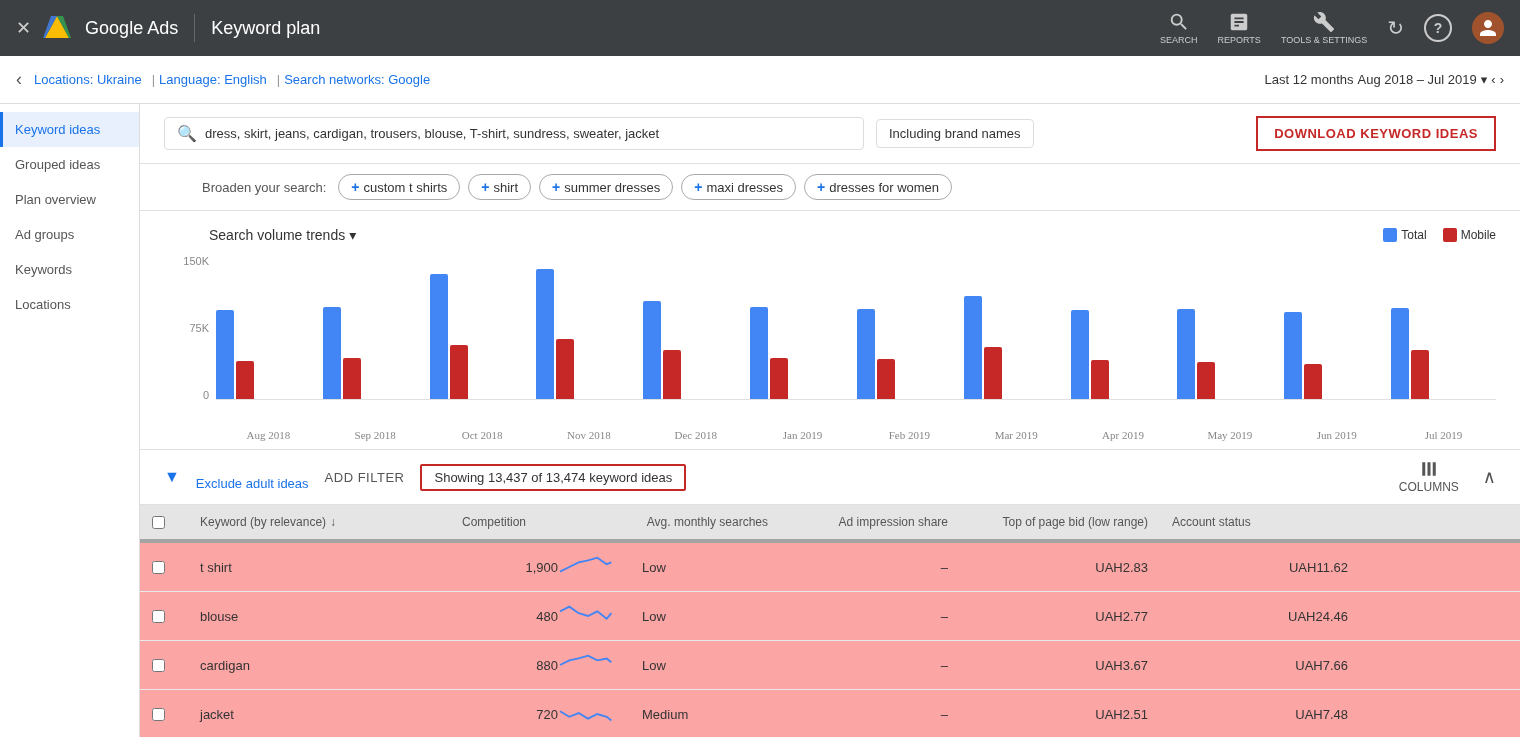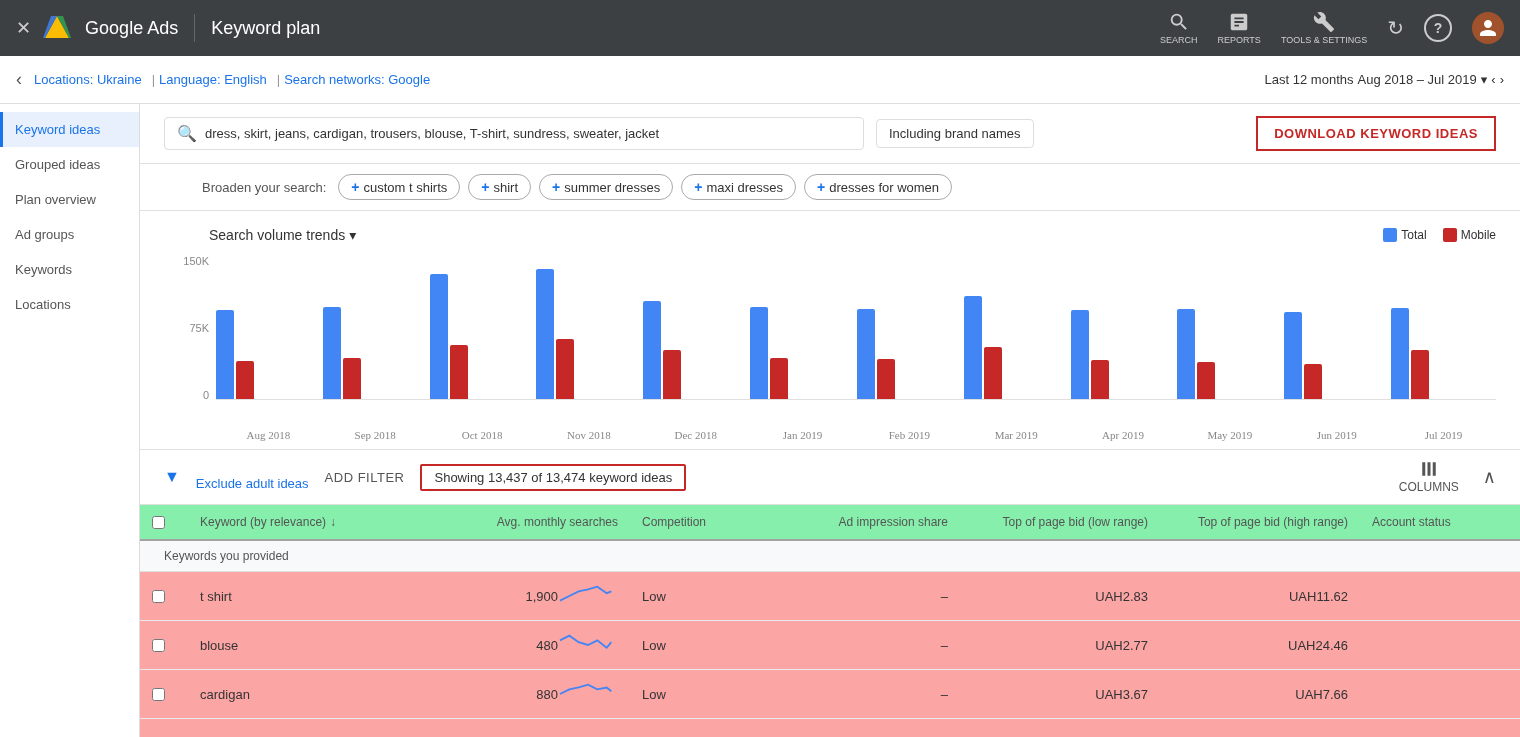--- a/index.html
+++ b/index.html
@@ -192,22 +192,22 @@
       border-radius: 2px;
     }
     .columns-btn { margin-left: auto; display: flex; flex-direction: column; align-items: center; gap: 2px; cursor: pointer; color: #555; font-size: 12px; }
     .collapse-btn { color: #555; cursor: pointer; font-size: 18px; margin-left: 8px; }
 
     
     .table-section { background: #fff; }
     .table-header {
       display: grid;
       grid-template-columns: 48px 1fr 180px 150px 180px 200px 200px 160px;
-      background: #86efac;
-      border-bottom: 2px solid #a3a3a3;
+      background: #e5e5e5;
+      border-bottom: 4px solid #a3a3a3;
       padding: 0;
     }
     .th {
       padding: 10px 12px;
       font-size: 12px;
       color: #555;
       font-weight: 500;
       display: flex;
       align-items: center;
       gap: 4px;
@@ -470,41 +470,37 @@
 
     <div class="table-section">
       <div class="table-header">
         <div class="th">
           <input type="checkbox" style="">
         </div>
         <div class="th">
           <span>Keyword (by relevance)</span>
           <span>↓</span>
         </div>
+        <div class="th">
+          <span>Competition</span>
+        </div>
         <div class="th right">
           <span>Avg. monthly searches</span>
         </div>
-        <div class="th">
-          <span>Competition</span>
-        </div>
         <div class="th right">
           <span>Ad impression share</span>
         </div>
         <div class="th right">
           <span>Top of page bid (low range)</span>
         </div>
-        <div class="th right">
-          <span>Top of page bid (high range)</span>
-        </div>
         <div class="th">
           <span>Account status</span>
         </div>
       </div>
 
-      <div class="section-label">Keywords you provided</div>
 
       <div id="tableRows">
           <div class="table-row">
     <div class="td">
       <input type="checkbox" style="">
     </div>
     <div class="td">
       <span>t shirt</span>
     </div>
     <div class="td right">

